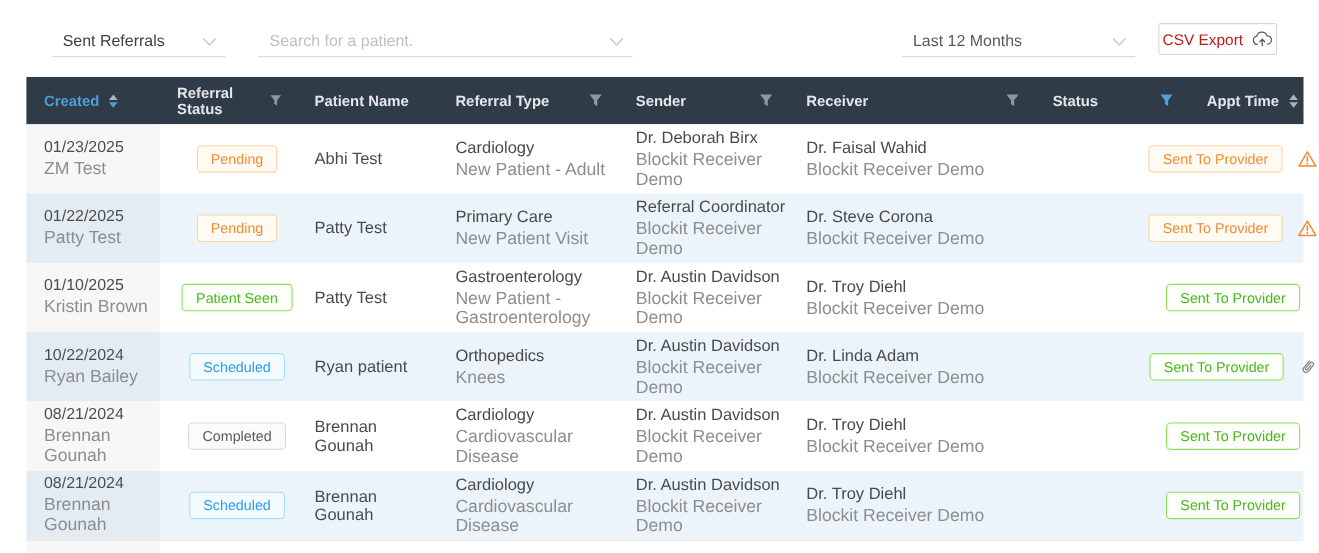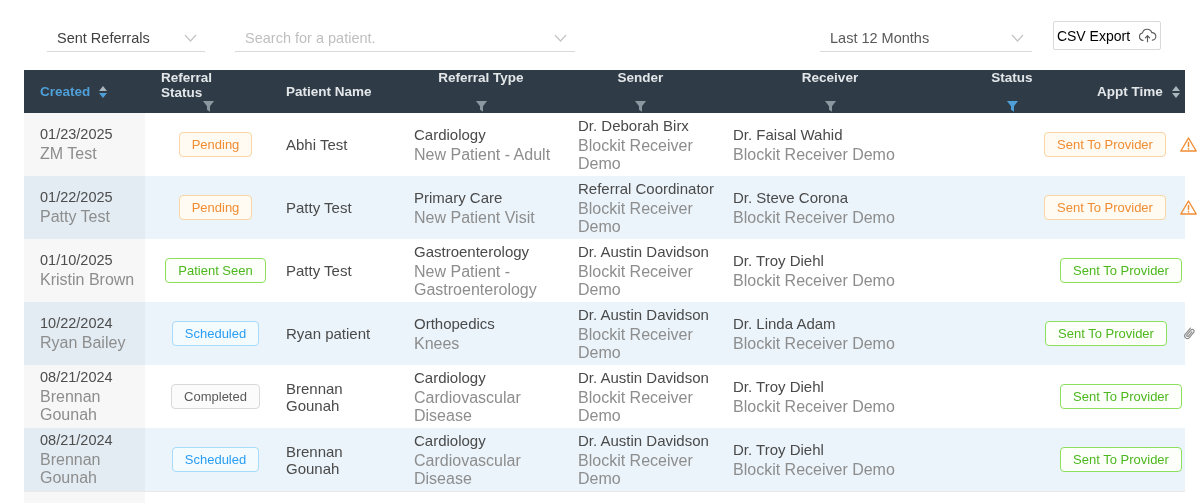--- a/index.html
+++ b/index.html
@@ -14,28 +14,28 @@
     padding:0 8px 0 10px; cursor:pointer; }
   .ul-select .val { font-size:14.5px; color:#404040; }
   .ul-select .ph { font-size:14.5px; color:#bfbfbf; }
   .sel-view { left:47px; width:158px; }
   .sel-search { left:235px; width:340px; }
   .sel-range { left:820px; width:212px; }
   .chev { width:13px; height:8px; flex:0 0 auto; }
   .csv-btn { position:absolute; left:1053px; top:21px; width:108px; height:29px;
     border:1px solid #d9d9d9; border-radius:2px; background:#fff;
     display:flex; align-items:center; justify-content:center; gap:8px;
-    font-size:14px; color:#000000; cursor:pointer; }
+    font-size:14px; color:#b91c1c; cursor:pointer; }
 
   
   .table { margin-left:24px; width:1161px; }
   .thead { display:flex; height:43px; background:#2f3b46; }
   .th { display:flex; align-items:center; padding-left:16px; gap:9px;
     font-size:13.5px; font-weight:700; color:#e3e7ea; cursor:pointer; }
-  .th.spread { justify-content:space-between; padding-right:14px; gap:0;flex-direction:column; }
+  .th.spread { justify-content:space-between; padding-right:14px; gap:0; }
   .th-created { color:#4f9fd8; }
   .c1{width:121px}.c2{width:125px}.c3{width:128px}.c4{width:164px}
   .c5{width:155px}.c6{width:224px}.c7{width:104px}.c8{width:140px}
 
   .caretbox { display:flex; flex-direction:column; align-items:center; }
   .car-up { width:0;height:0;border-left:4px solid transparent;border-right:4px solid transparent;
     border-bottom:5px solid #aab4bd; margin-bottom:2px; }
   .car-dn { width:0;height:0;border-left:4px solid transparent;border-right:4px solid transparent;
     border-top:5px solid #aab4bd; }
   .car-dn.active { border-top-color:#4f9fd8; }

